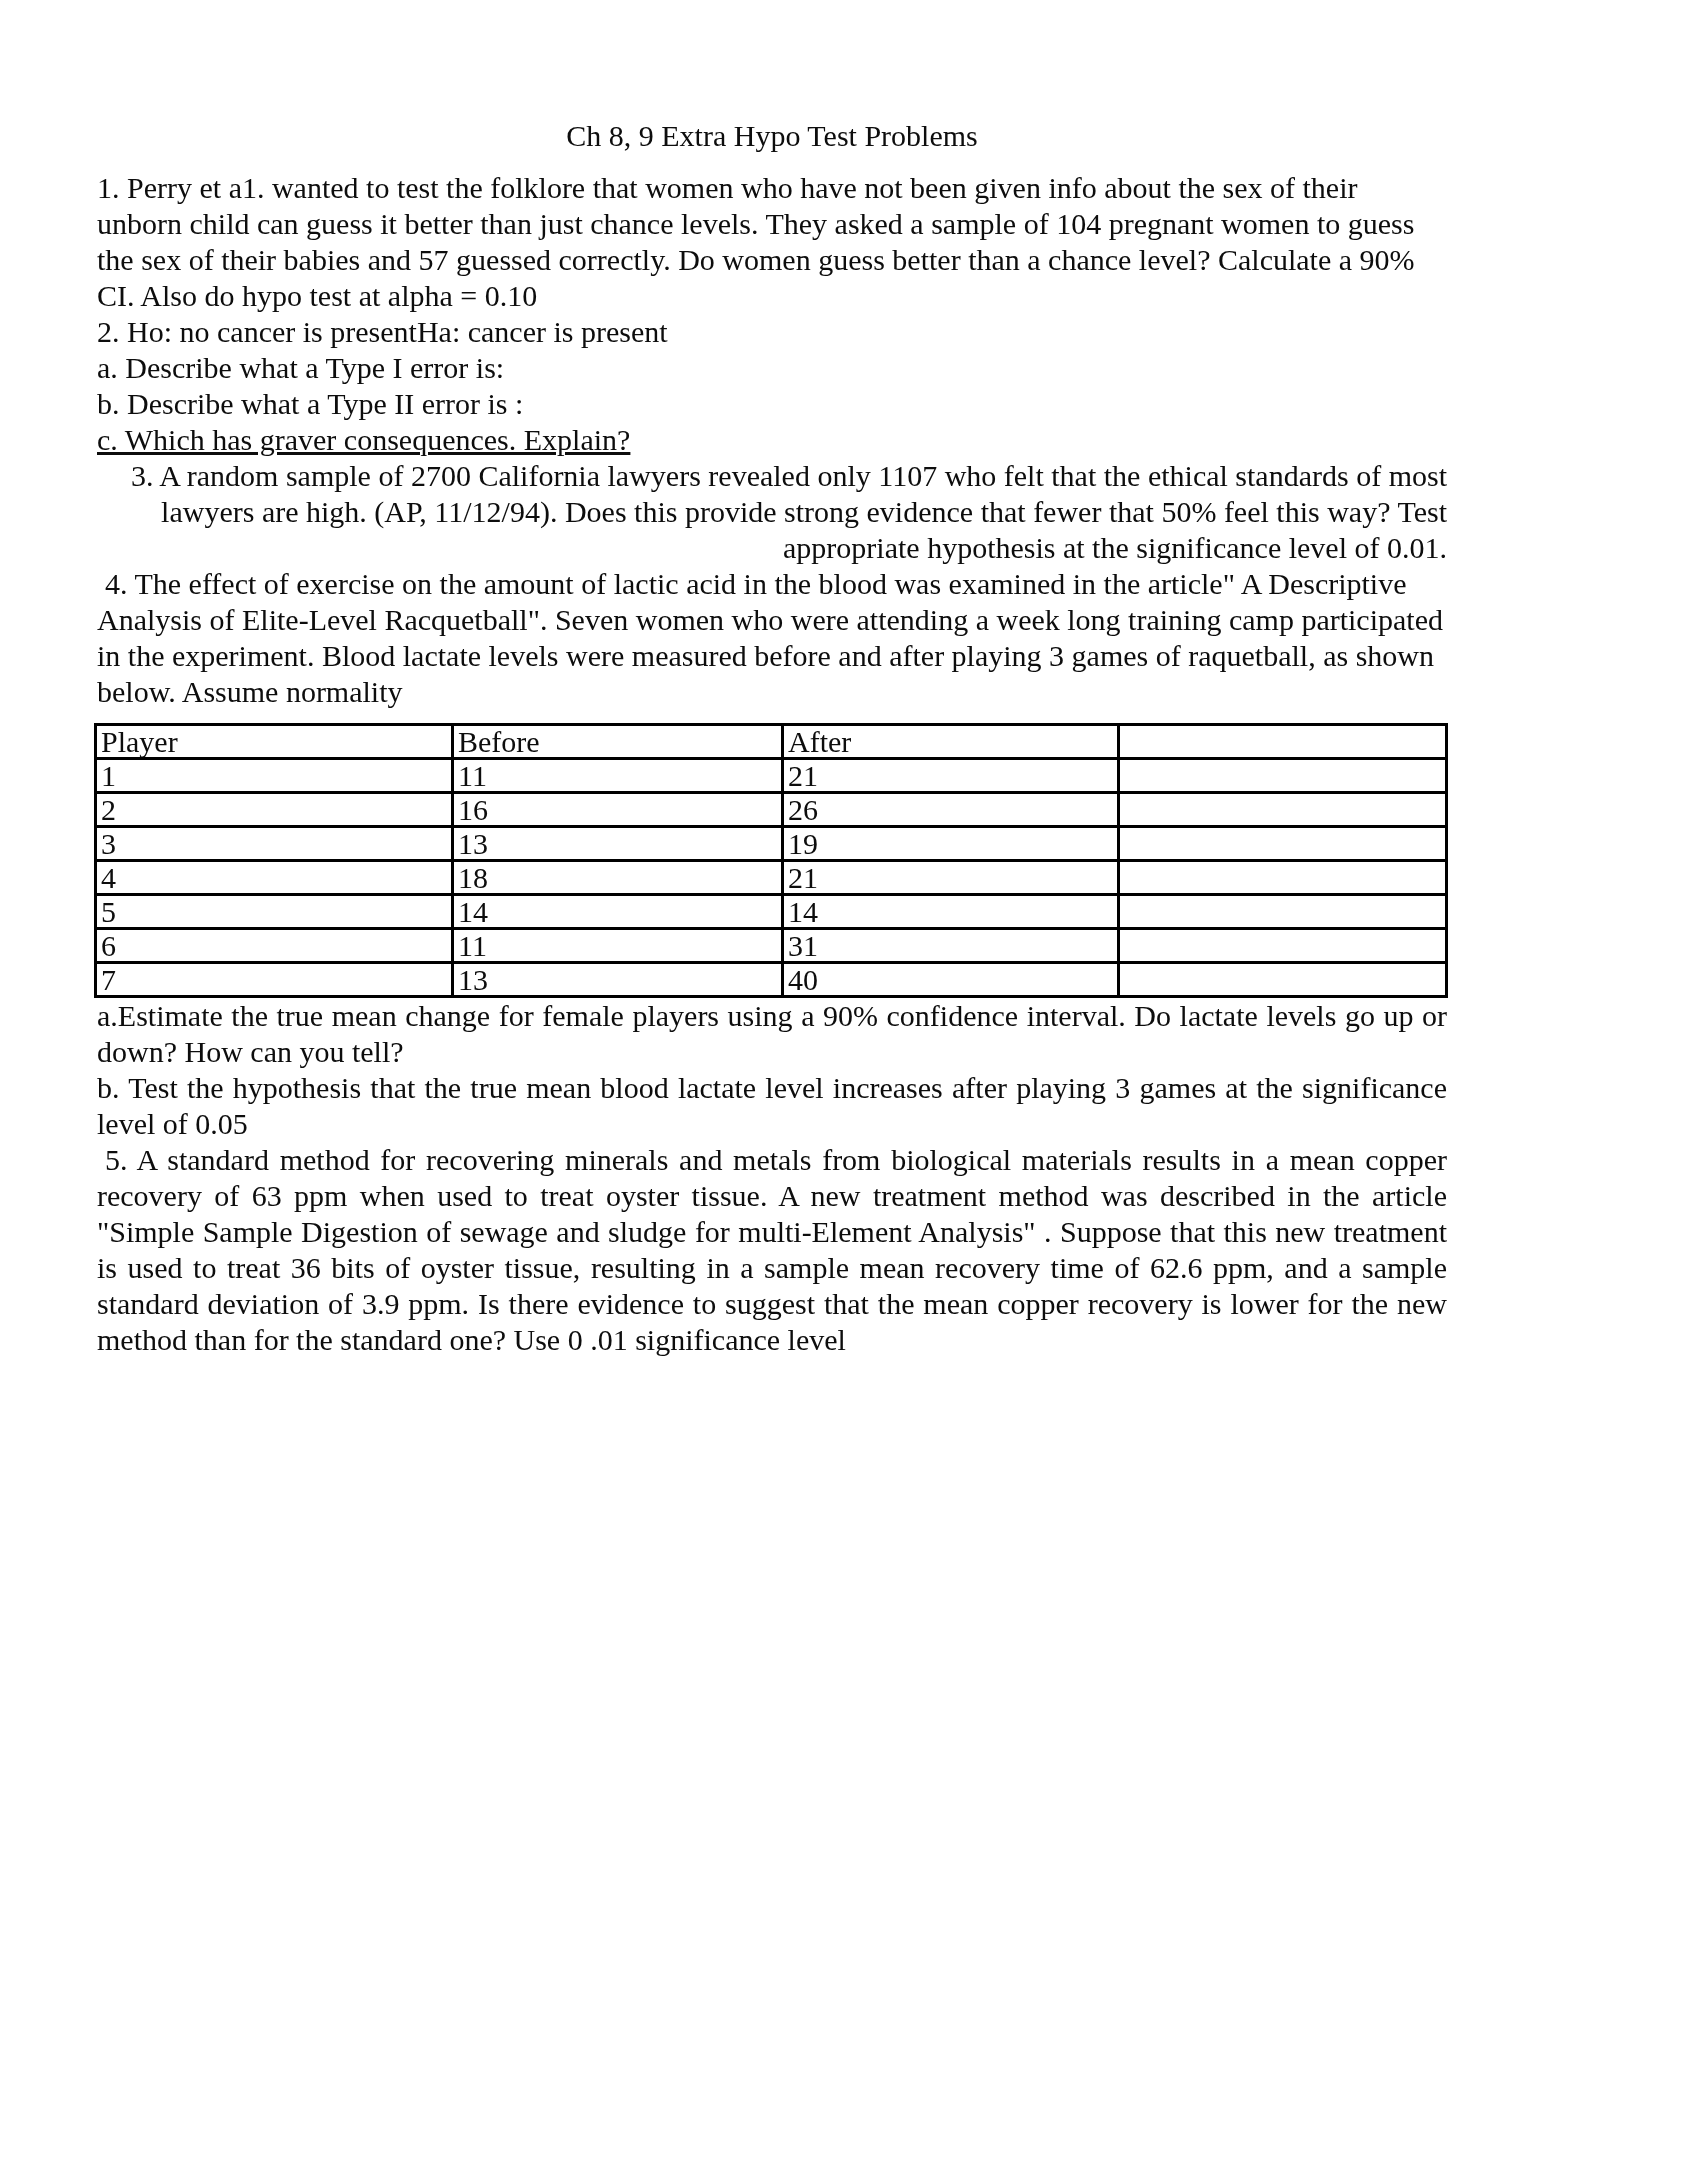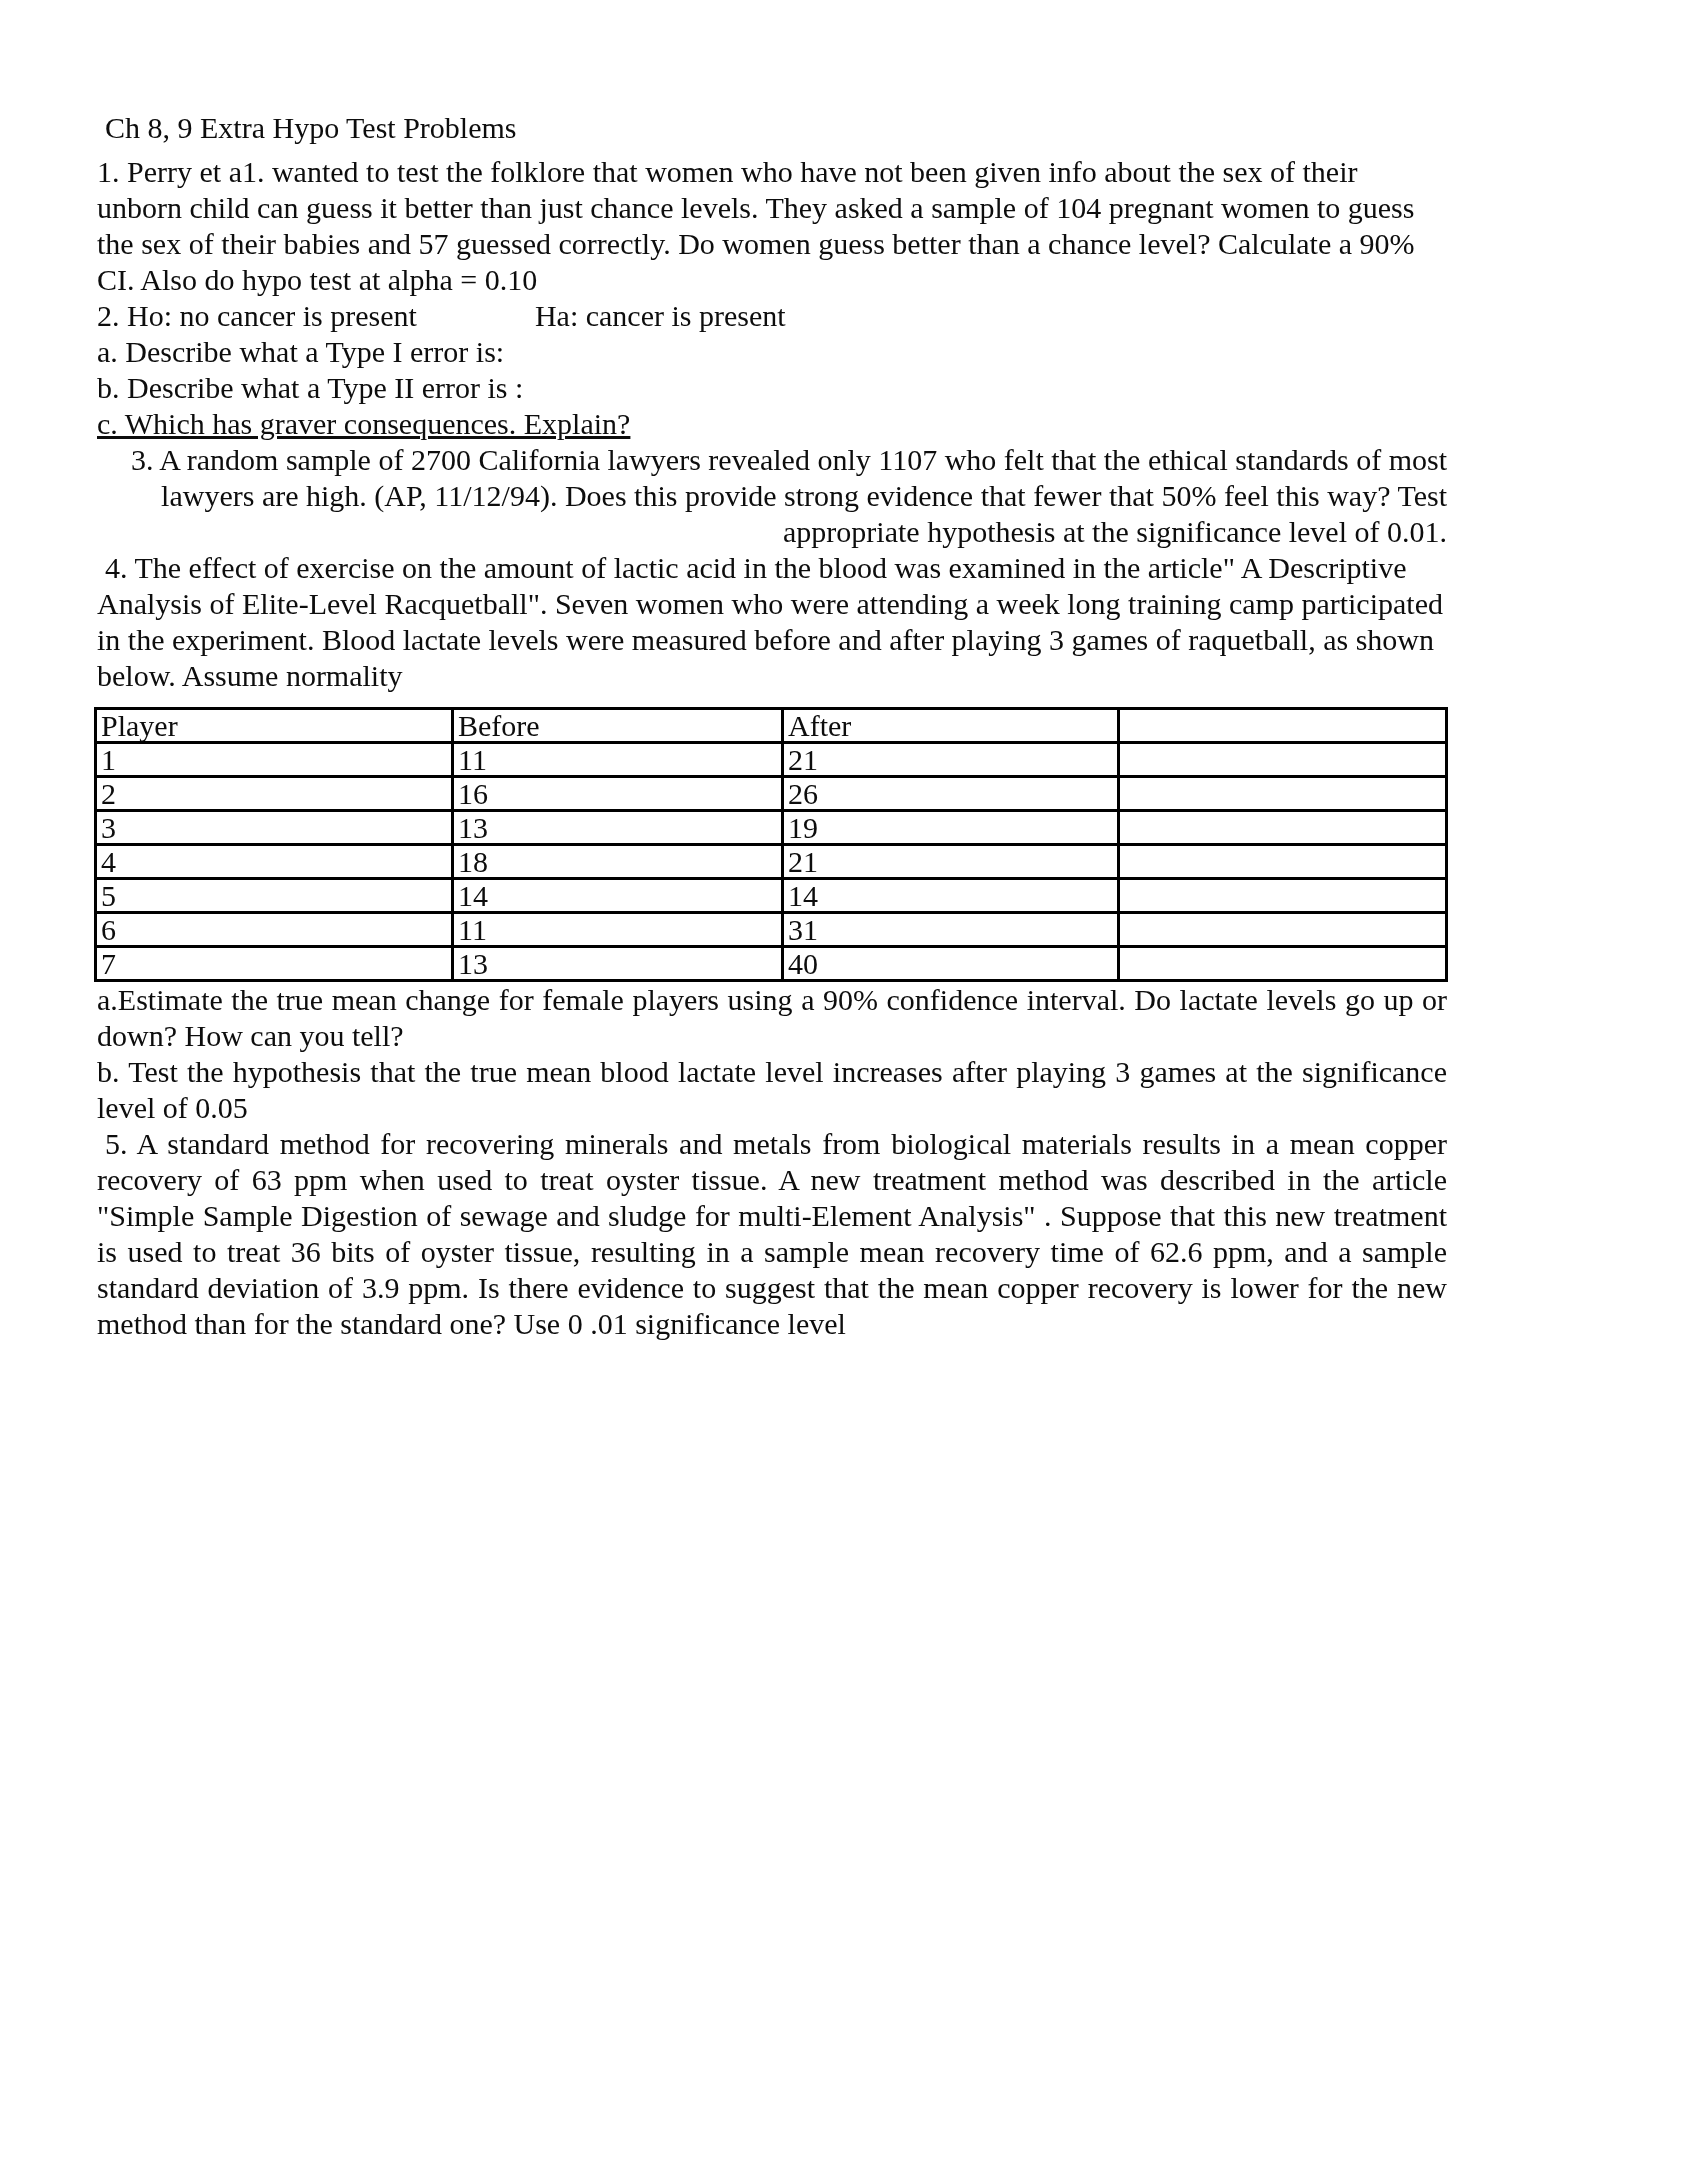--- a/index.html
+++ b/index.html
@@ -23,41 +23,42 @@
     width: 1683px;
     height: 2178px;
     overflow: hidden;
   }
   .content {
     width: 1350px;
   }
   .title {
     font-size: 30px;
     font-weight: normal;
-    margin: 8px;
+    margin: 16px;
     line-height: 36px;
+    text-align: center;
   }
   p.para {
     margin: 0;
     padding: 0;
   }
   .mt-p1  { margin-top: 87px; }
   .mt-hyp { margin-top: 53px; }
   .mt-2a  { margin-top: 30px; }
   .mt-2b  { margin-top: 28px; }
   .mt-2c  { margin-top: 31px; text-decoration: underline; }
   .mt-p3  { margin-top: 29px; text-align: right; }
   .mt-p4  { margin-top: 20px; }
   .mt-tb  { margin-top: 13px; }
   .mt-4a  { margin-top: 45px; }
   .mt-4b  { margin-top: 31px; }
   .mt-p5  { margin-top: 21px; }
   .justify { text-align: justify; }
   .indent-sp { text-indent: 8px; }
-  .ha-span { margin-left: 118px; }
+  .ha-span { }
   table.data-table {
     border-collapse: collapse;
     table-layout: fixed;
     width: 1350px;
     margin-left: -3px;
   }
   table.data-table td {
     border: 3px solid #000000;
     height: 30px;
     line-height: 31px;

